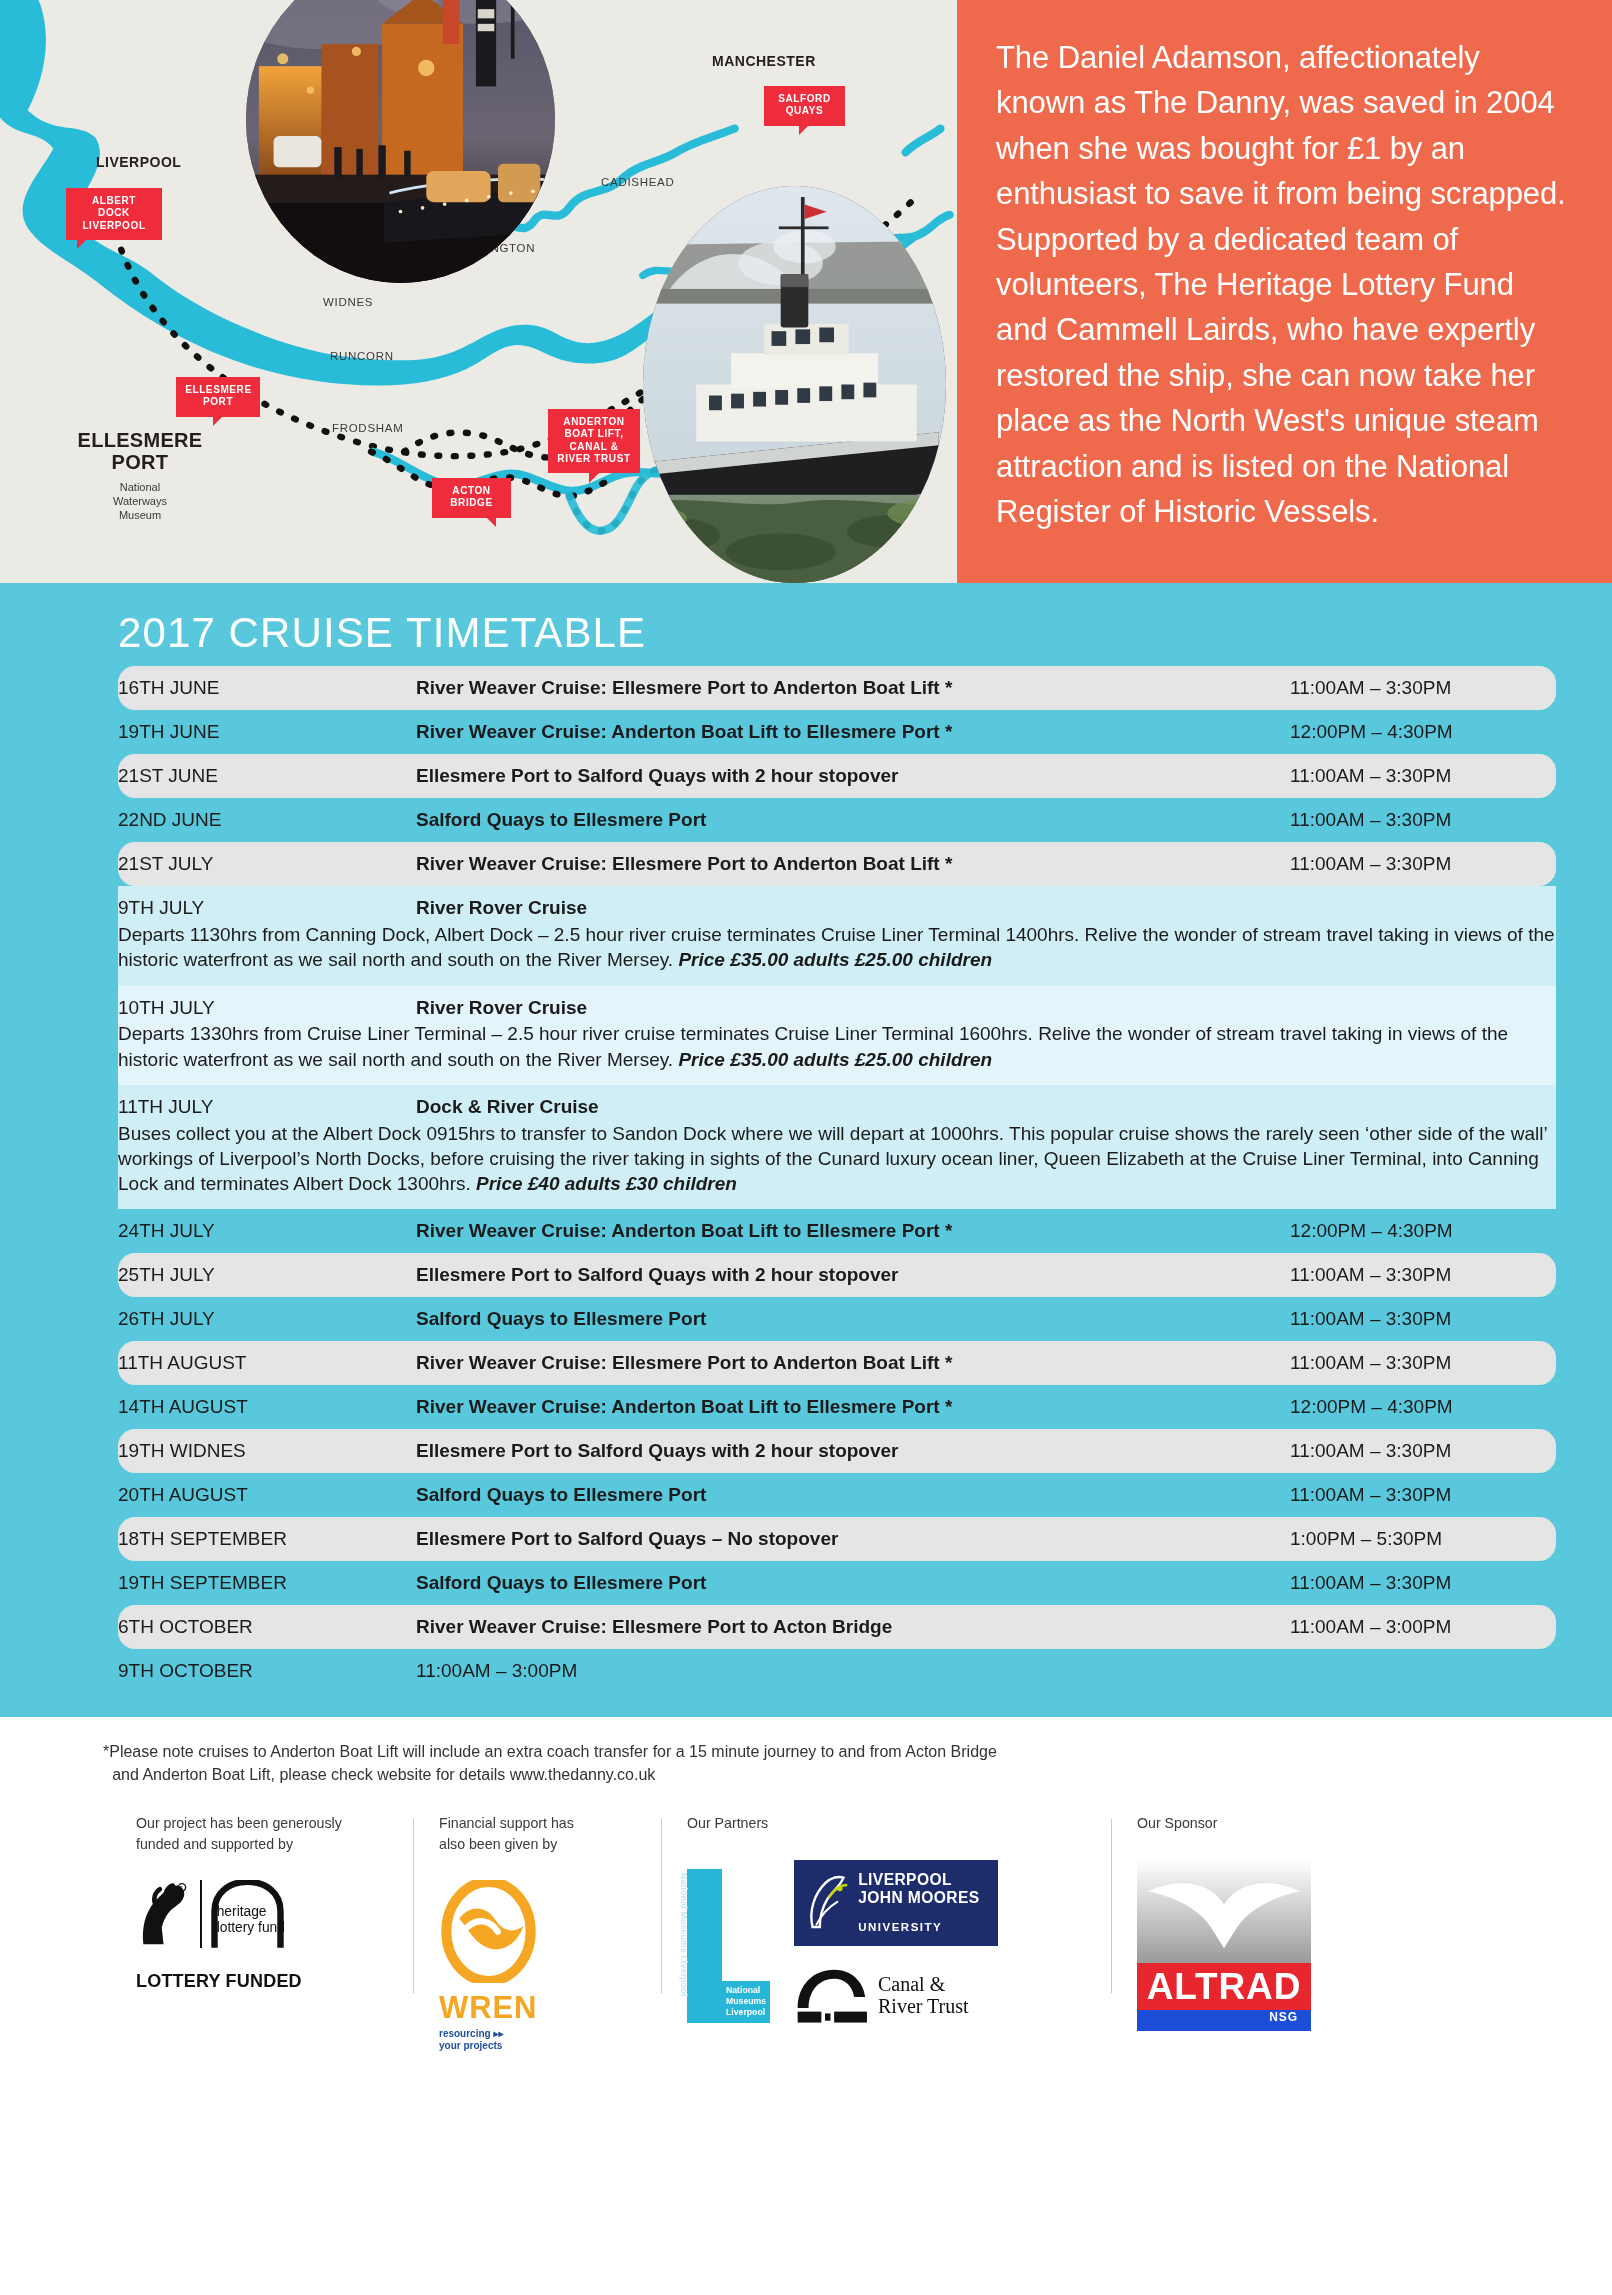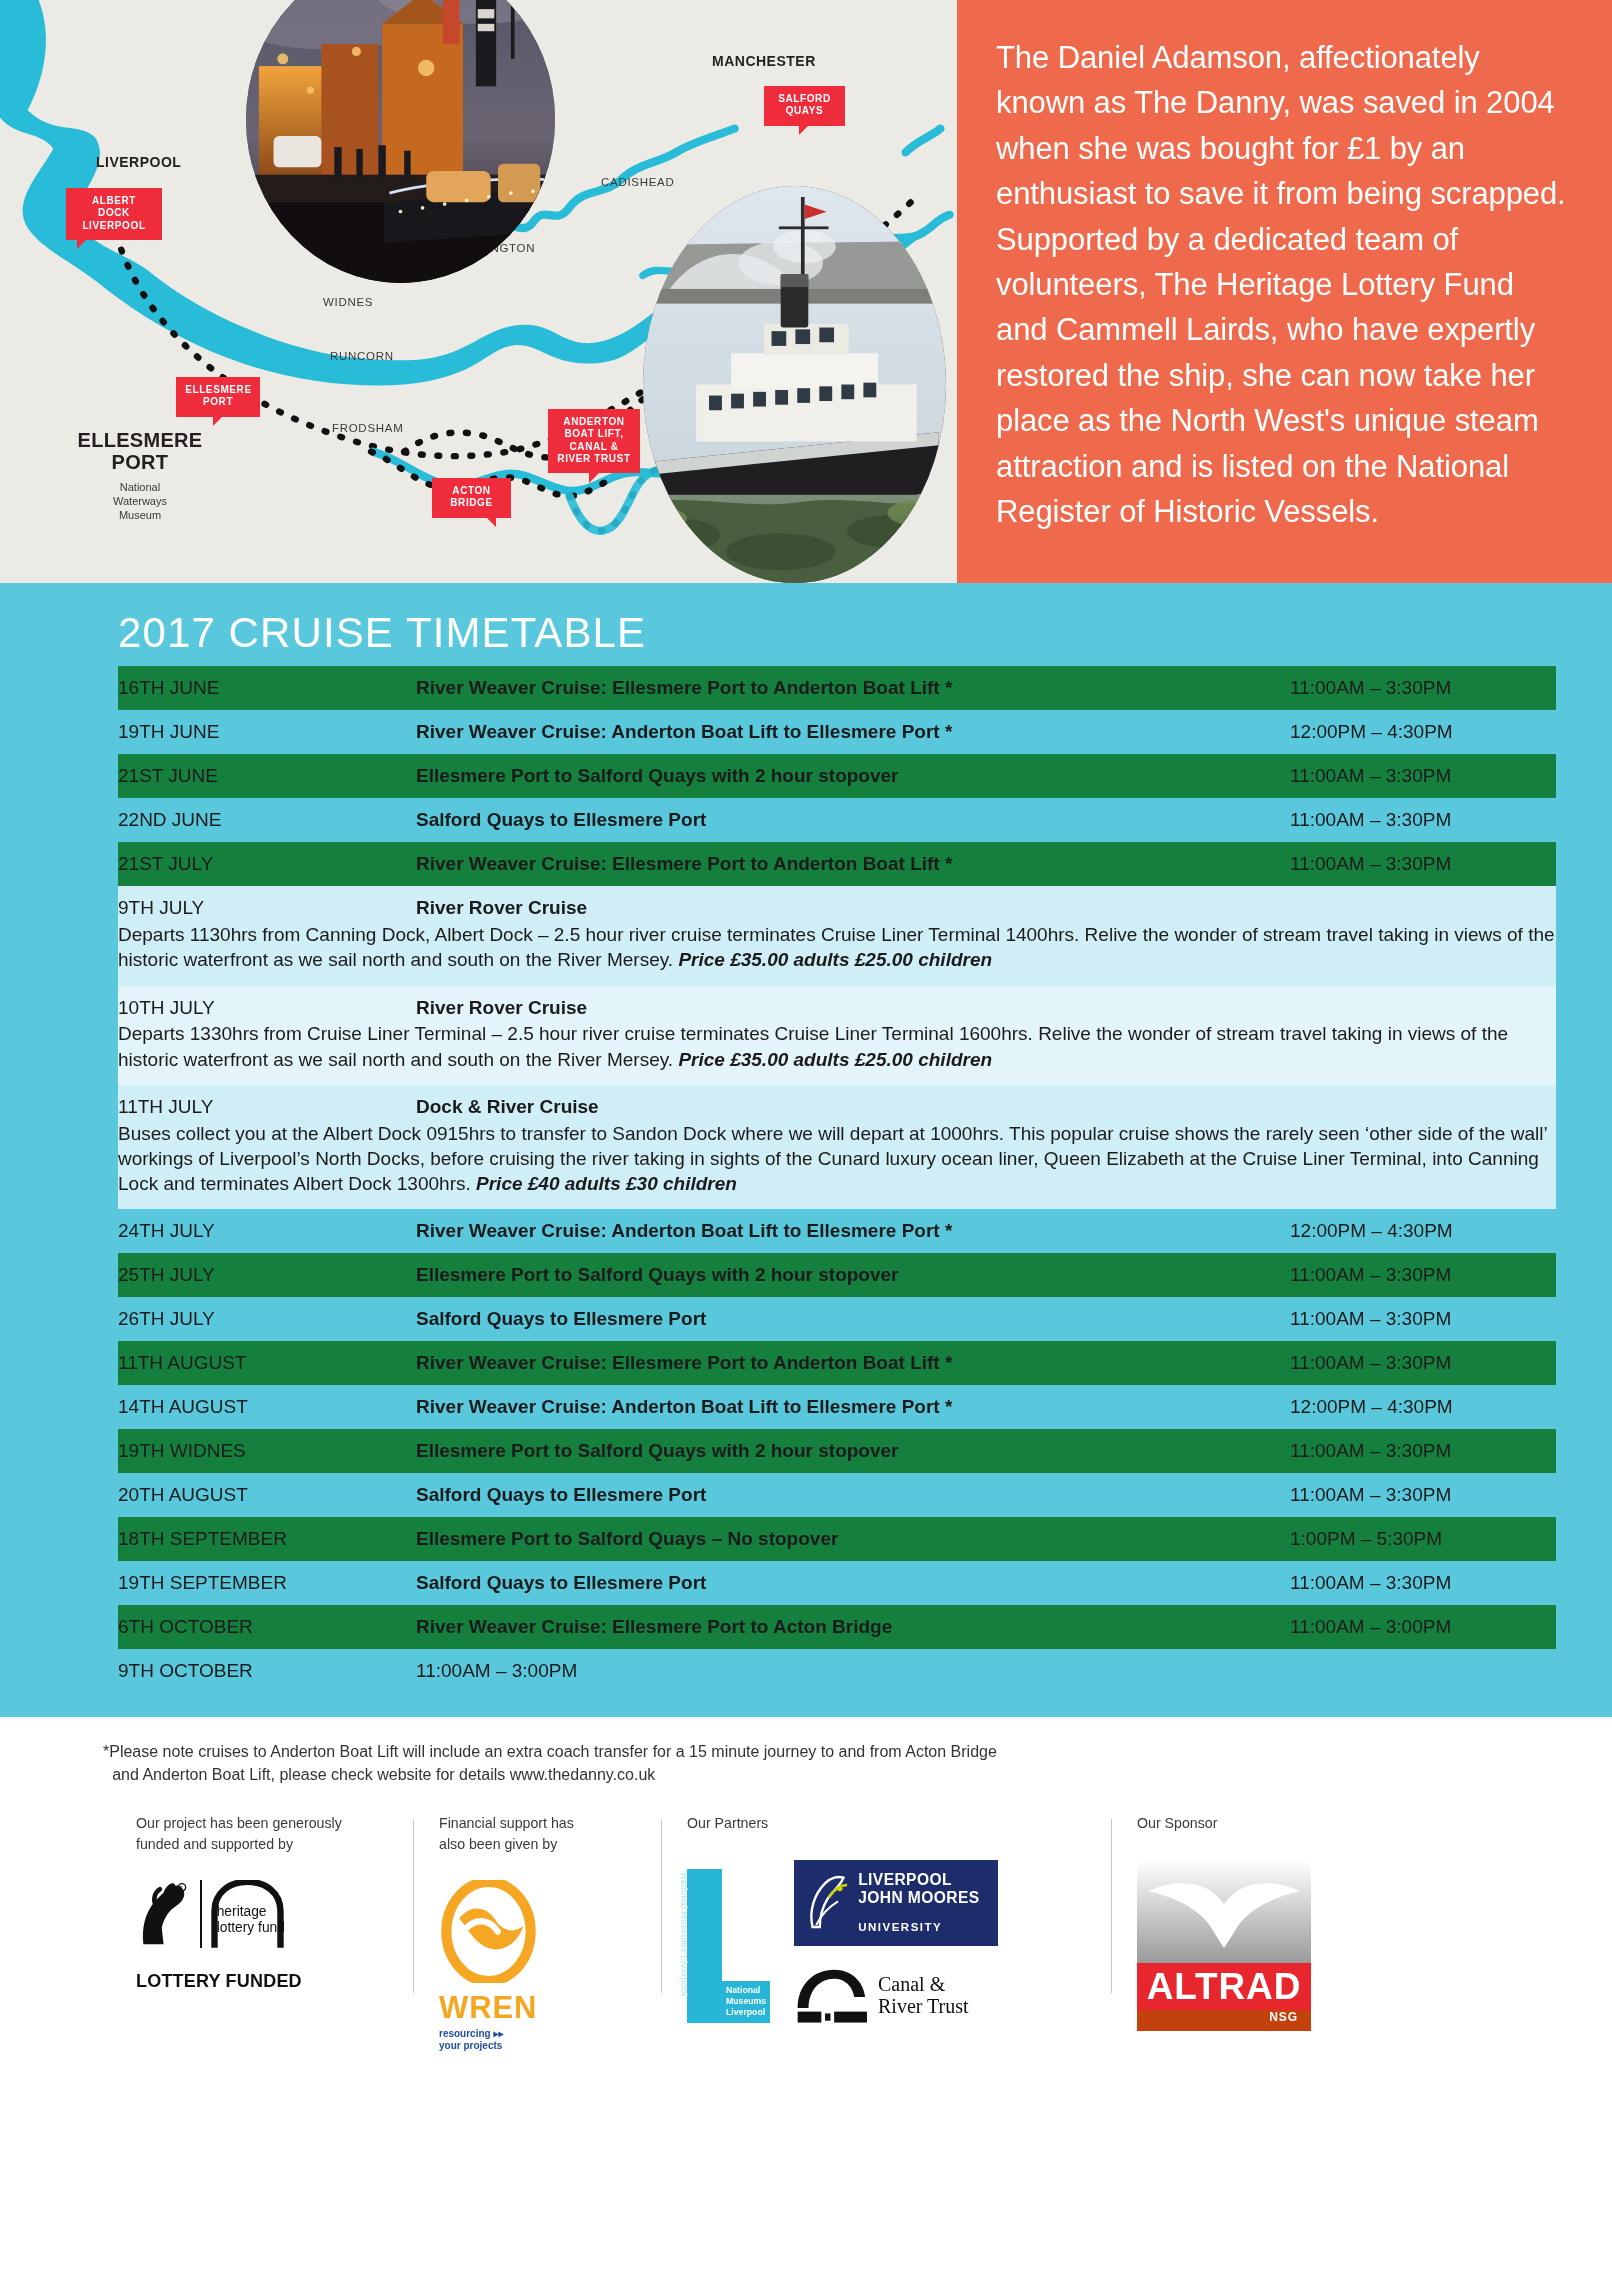--- a/index.html
+++ b/index.html
@@ -108,21 +108,21 @@
   .col-date { width: 298px; flex: none; }
   .col-cruise { flex: 1; }
   .col-time { width: 266px; flex: none; }
 
   .tt-row {
     display: flex;
     align-items: center;
     min-height: 44px;
     padding: 1.8px 0;
   }
-  .tt-row.alt { background: #15803d; }
+  .tt-row.alt { background: #e5e5e5; border-radius: 17px; }
   .tt-row.alt2 { background: #5ac8dc; }
   .tt-row .d { font-size: 19px; font-weight: 400; color: #1b1b1b; width: 298px; flex: none; }
   .tt-row .c { font-size: 19px; font-weight: bold; color: #1b1b1b; flex: 1; }
   .tt-row .t { font-size: 19px; font-weight: 400; color: #1b1b1b; width: 266px; flex: none; }
 
   .tt-block {
     padding: 11px 0 13px 0;
   }
   .tt-block.pale { background: #cfeef6; }
   .tt-block.pale2 { background: #e3f4fa; }
@@ -207,21 +207,21 @@
   .ljmu .w1 { font-size: 15.6px; font-weight: bold; letter-spacing: 0.4px; line-height: 1.18; }
   .ljmu .w2 { font-size: 11.5px; font-weight: bold; letter-spacing: 1.5px; margin-top: 14px; }
 
   .crt { display: flex; align-items: center; gap: 11px; margin-top: 20px; }
   .crt .swan { width: 73px; height: 57px; }
   .crt .crt-txt { font-family: "Liberation Serif", serif; font-size: 20px; line-height: 1.12; color: #111; }
 
   .altrad { width: 174px; }
   .altrad .bird { background: linear-gradient(#ffffff, #9a9a9a); height: 103px; position: relative; }
   .altrad .name { background: #e8262d; color: #ffffff; font-size: 37px; font-weight: bold; letter-spacing: 0.9px; text-align: center; padding: 3.7px 0 1.8px; }
-  .altrad .nsg { background: #c2410c; color: #ffffff; font-size: 12px; font-weight: bold; text-align: right; padding: 0 13px 7.3px; letter-spacing: 0.9px; }
+  .altrad .nsg { background: #1d4ed8; color: #ffffff; font-size: 12px; font-weight: bold; text-align: right; padding: 0 13px 7.3px; letter-spacing: 0.9px; }
 </style>
 </head>
 <body>
 
 <div class="page">
 
   <div class="top">
 
     <div class="map">
       <svg viewBox="0 0 1042 635" preserveAspectRatio="none">

